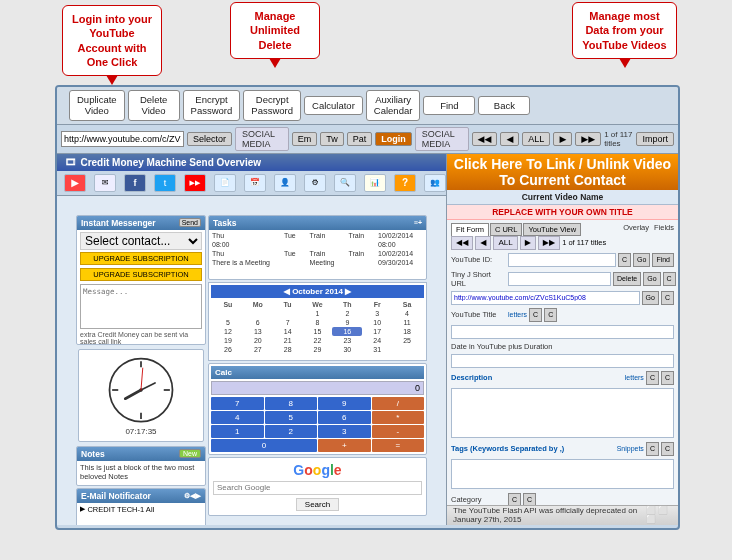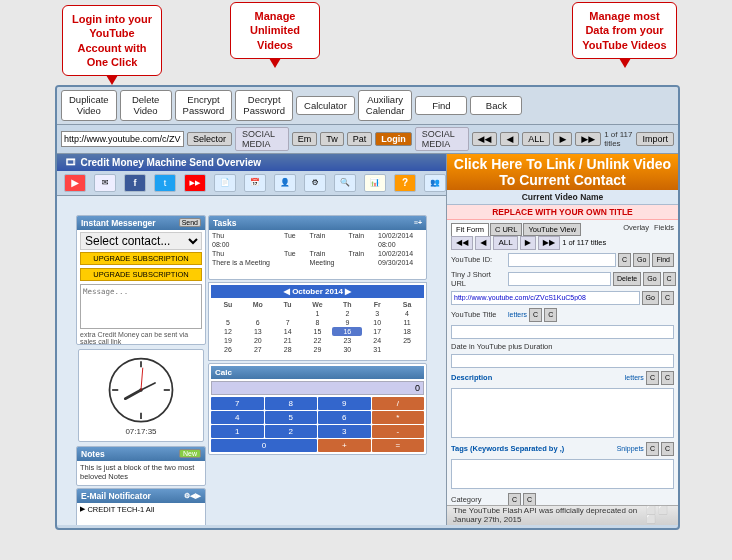--- a/index.html
+++ b/index.html
@@ -77,21 +77,21 @@
       border-radius: 4px;
       overflow: hidden;
     }
 
     
     .toolbar {
       background: #d0dce8;
       border-bottom: 1px solid #8899aa;
       display: flex;
       align-items: center;
-      padding: 3px 4px;
+      padding: 3px 12px;
       gap: 3px;
       flex-wrap: wrap;
     }
     .toolbar-btn {
       background: white;
       border: 1px solid #888;
       border-radius: 3px;
       padding: 3px 7px;
       font-size: 9.5px;
       color: #222;
@@ -572,21 +572,21 @@
   </style>
 </head>
 <body>
 
 <div class="callout callout-login">
   <span>Login into your YouTube Account with One Click</span>
   <div class="arrow-down"></div>
 </div>
 
 <div class="callout callout-manage">
-  <span>Manage Unlimited Videos</span>
+  <span>Manage Unlimited Delete</span>
   <div class="arrow-down"></div>
 </div>
 
 <div class="callout callout-data">
   <span>Manage most Data from your YouTube Videos</span>
   <div class="arrow-down"></div>
 </div>
 
 <div class="app-window">
 
@@ -836,20 +836,27 @@
               <button class="calc-btn">1</button>
               <button class="calc-btn">2</button>
               <button class="calc-btn">3</button>
               <button class="calc-btn op">-</button>
               <button class="calc-btn zero">0</button>
               <button class="calc-btn op">+</button>
               <button class="calc-btn op">=</button>
             </div>
           </div>
 
+          <div class="google-box">
+            <div class="google-logo">
+              <span class="g1">G</span><span class="g2">o</span><span class="g3">o</span><span class="g4">g</span><span class="g5">l</span><span class="g6">e</span>
+            </div>
+            <input class="google-search-input" placeholder="Search Google" style="">
+            <button class="google-search-btn">Search</button>
+          </div>
         </div>
 
       </div>
     </div>
 
     <div class="right-panel">
       <div class="yt-header">
         <span>Click Here To Link / Unlink Video To Current Contact</span>
       </div>
       <div class="yt-subheader">

